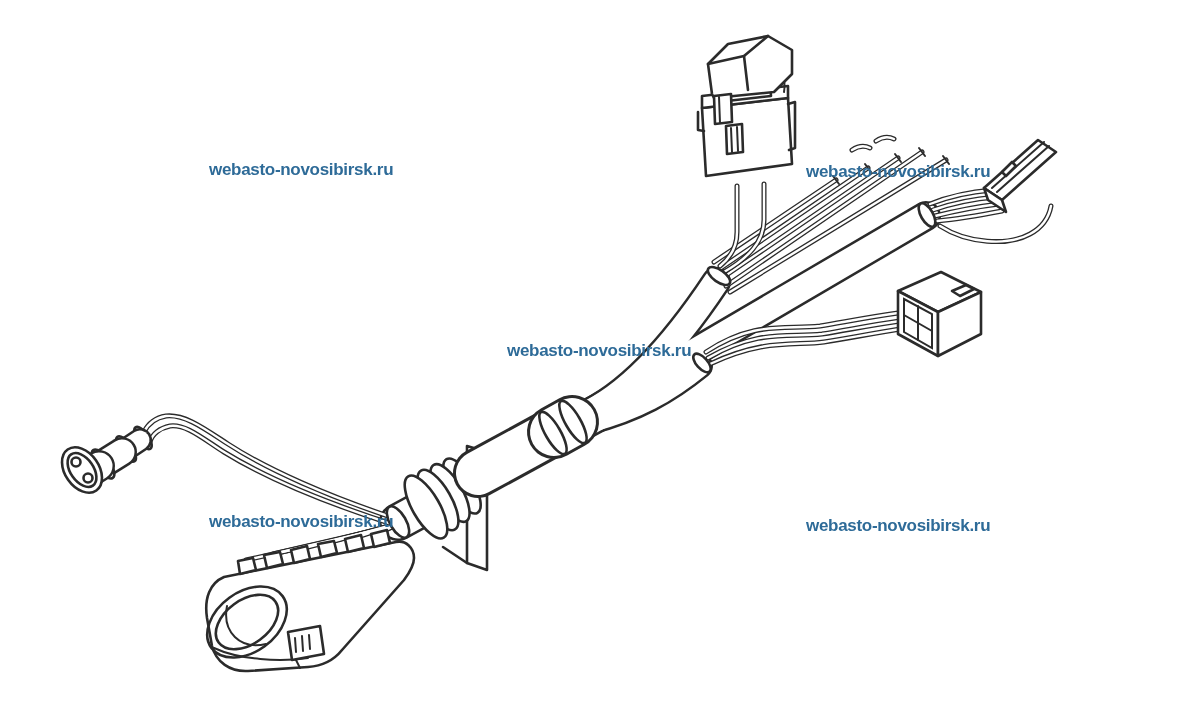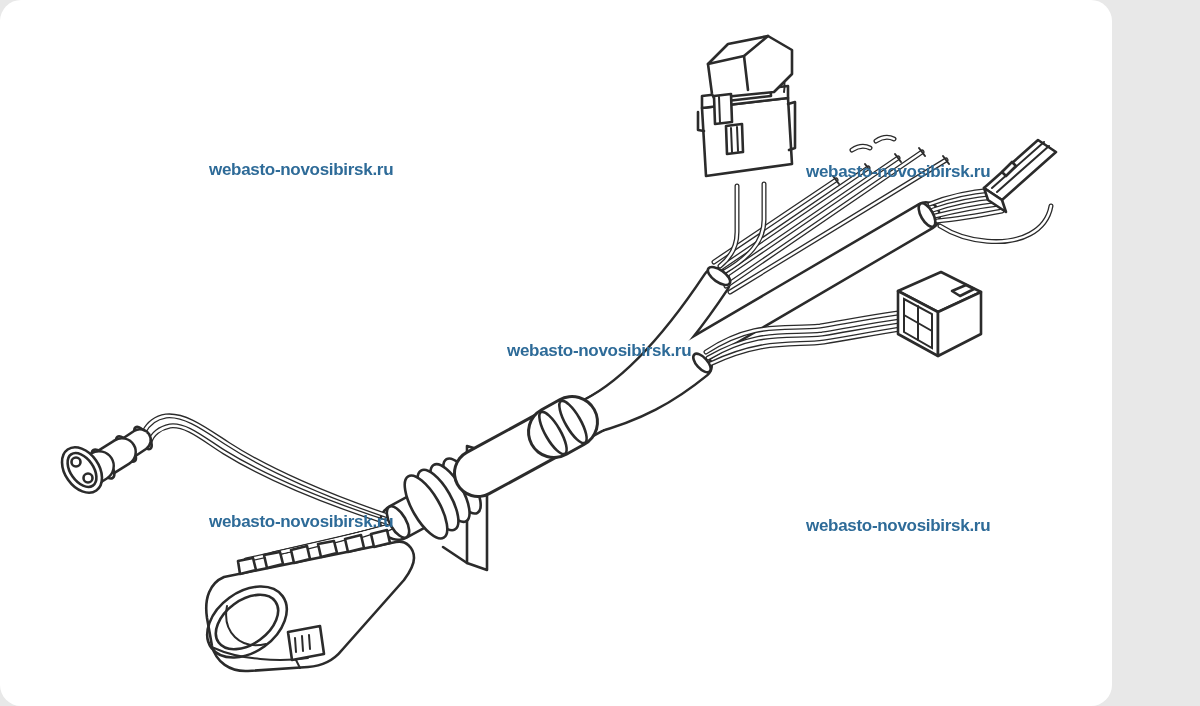--- a/index.html
+++ b/index.html
@@ -1,22 +1,21 @@
 <!DOCTYPE html>
 <html><head>
 <meta charset="utf-8">
 <style>
   html,body{margin:0;padding:0;background:#e8e8e8;}
   .stage{
     position:relative;
-    width:1112px;height:706px;
+    width:1200px;height:706px;
     background:#ffffff;
     overflow:hidden;
     font-family:"Liberation Sans", sans-serif;
-    border-radius:21px;
   }
   .wm{
     position:absolute;
     font-family:"Liberation Sans", sans-serif;
     font-size:17px;
     font-weight:700;
     letter-spacing:-0.3px;
     color:#2e6b98;
     white-space:nowrap;
     user-select:none;

